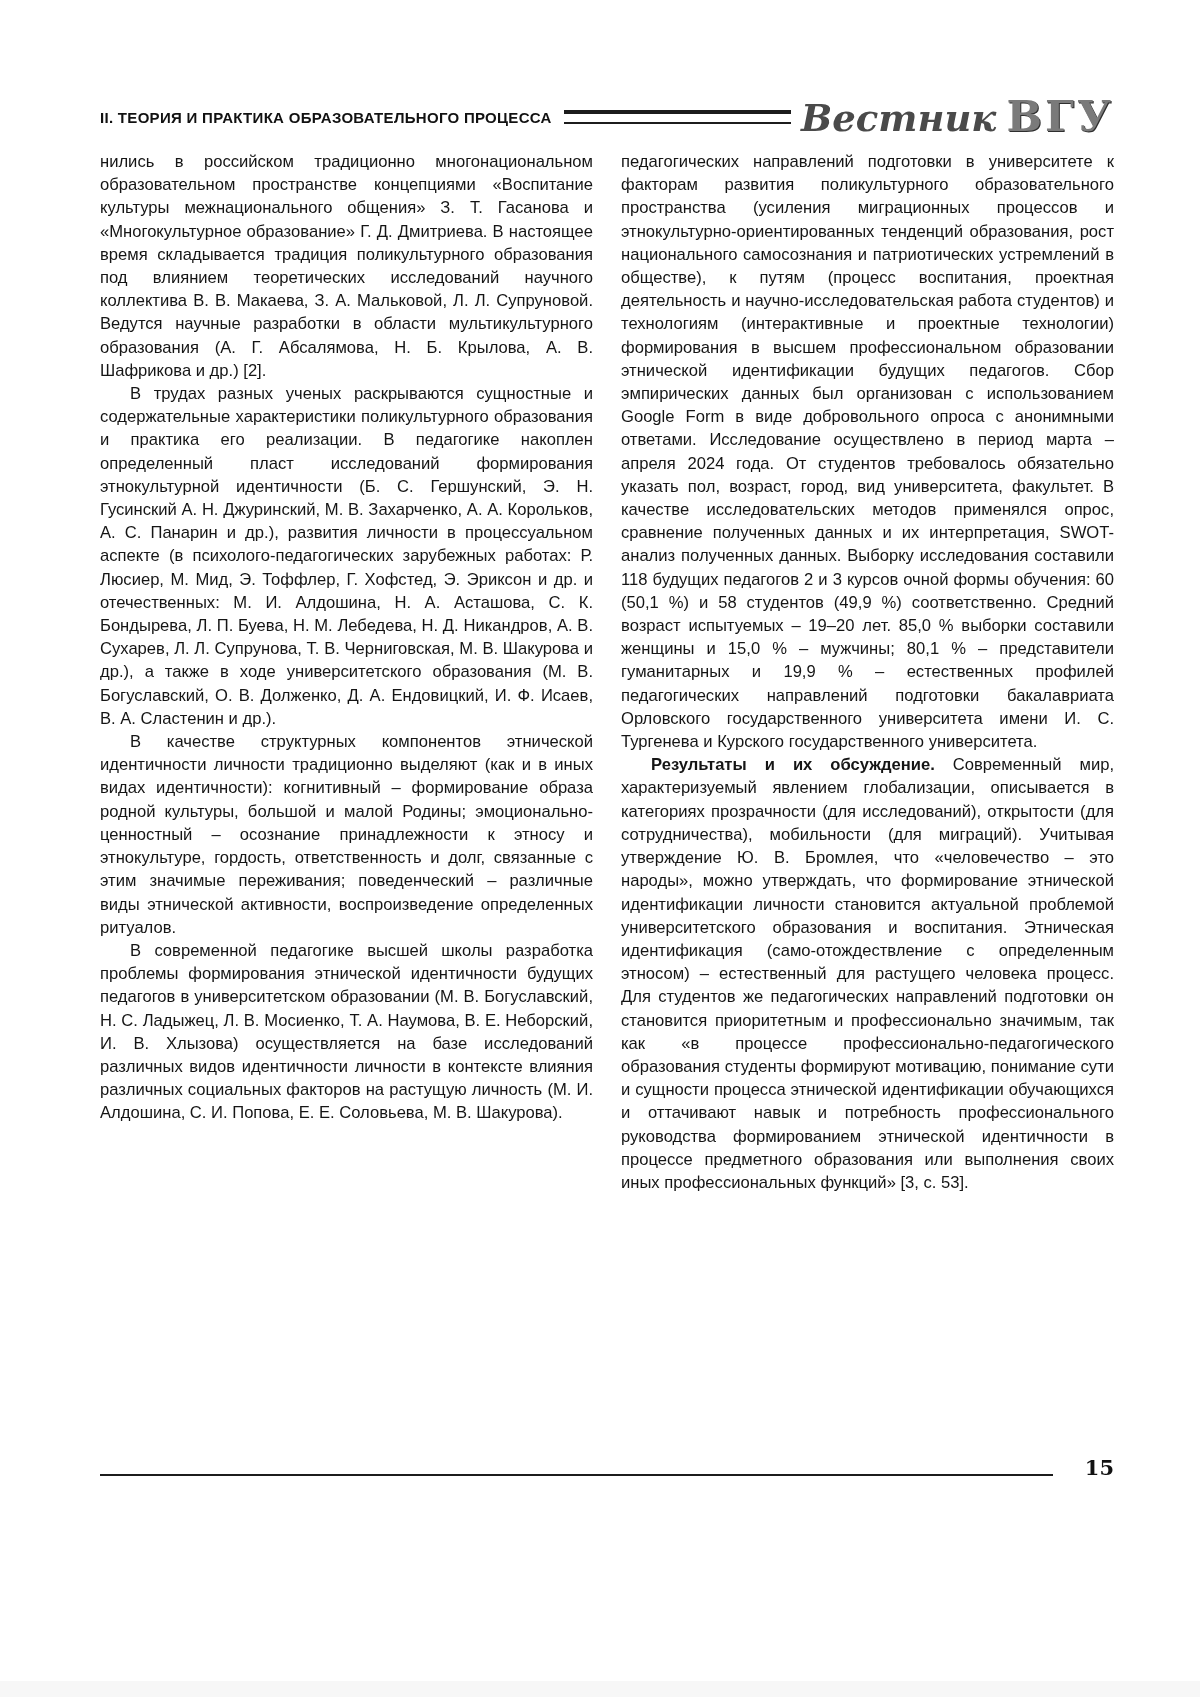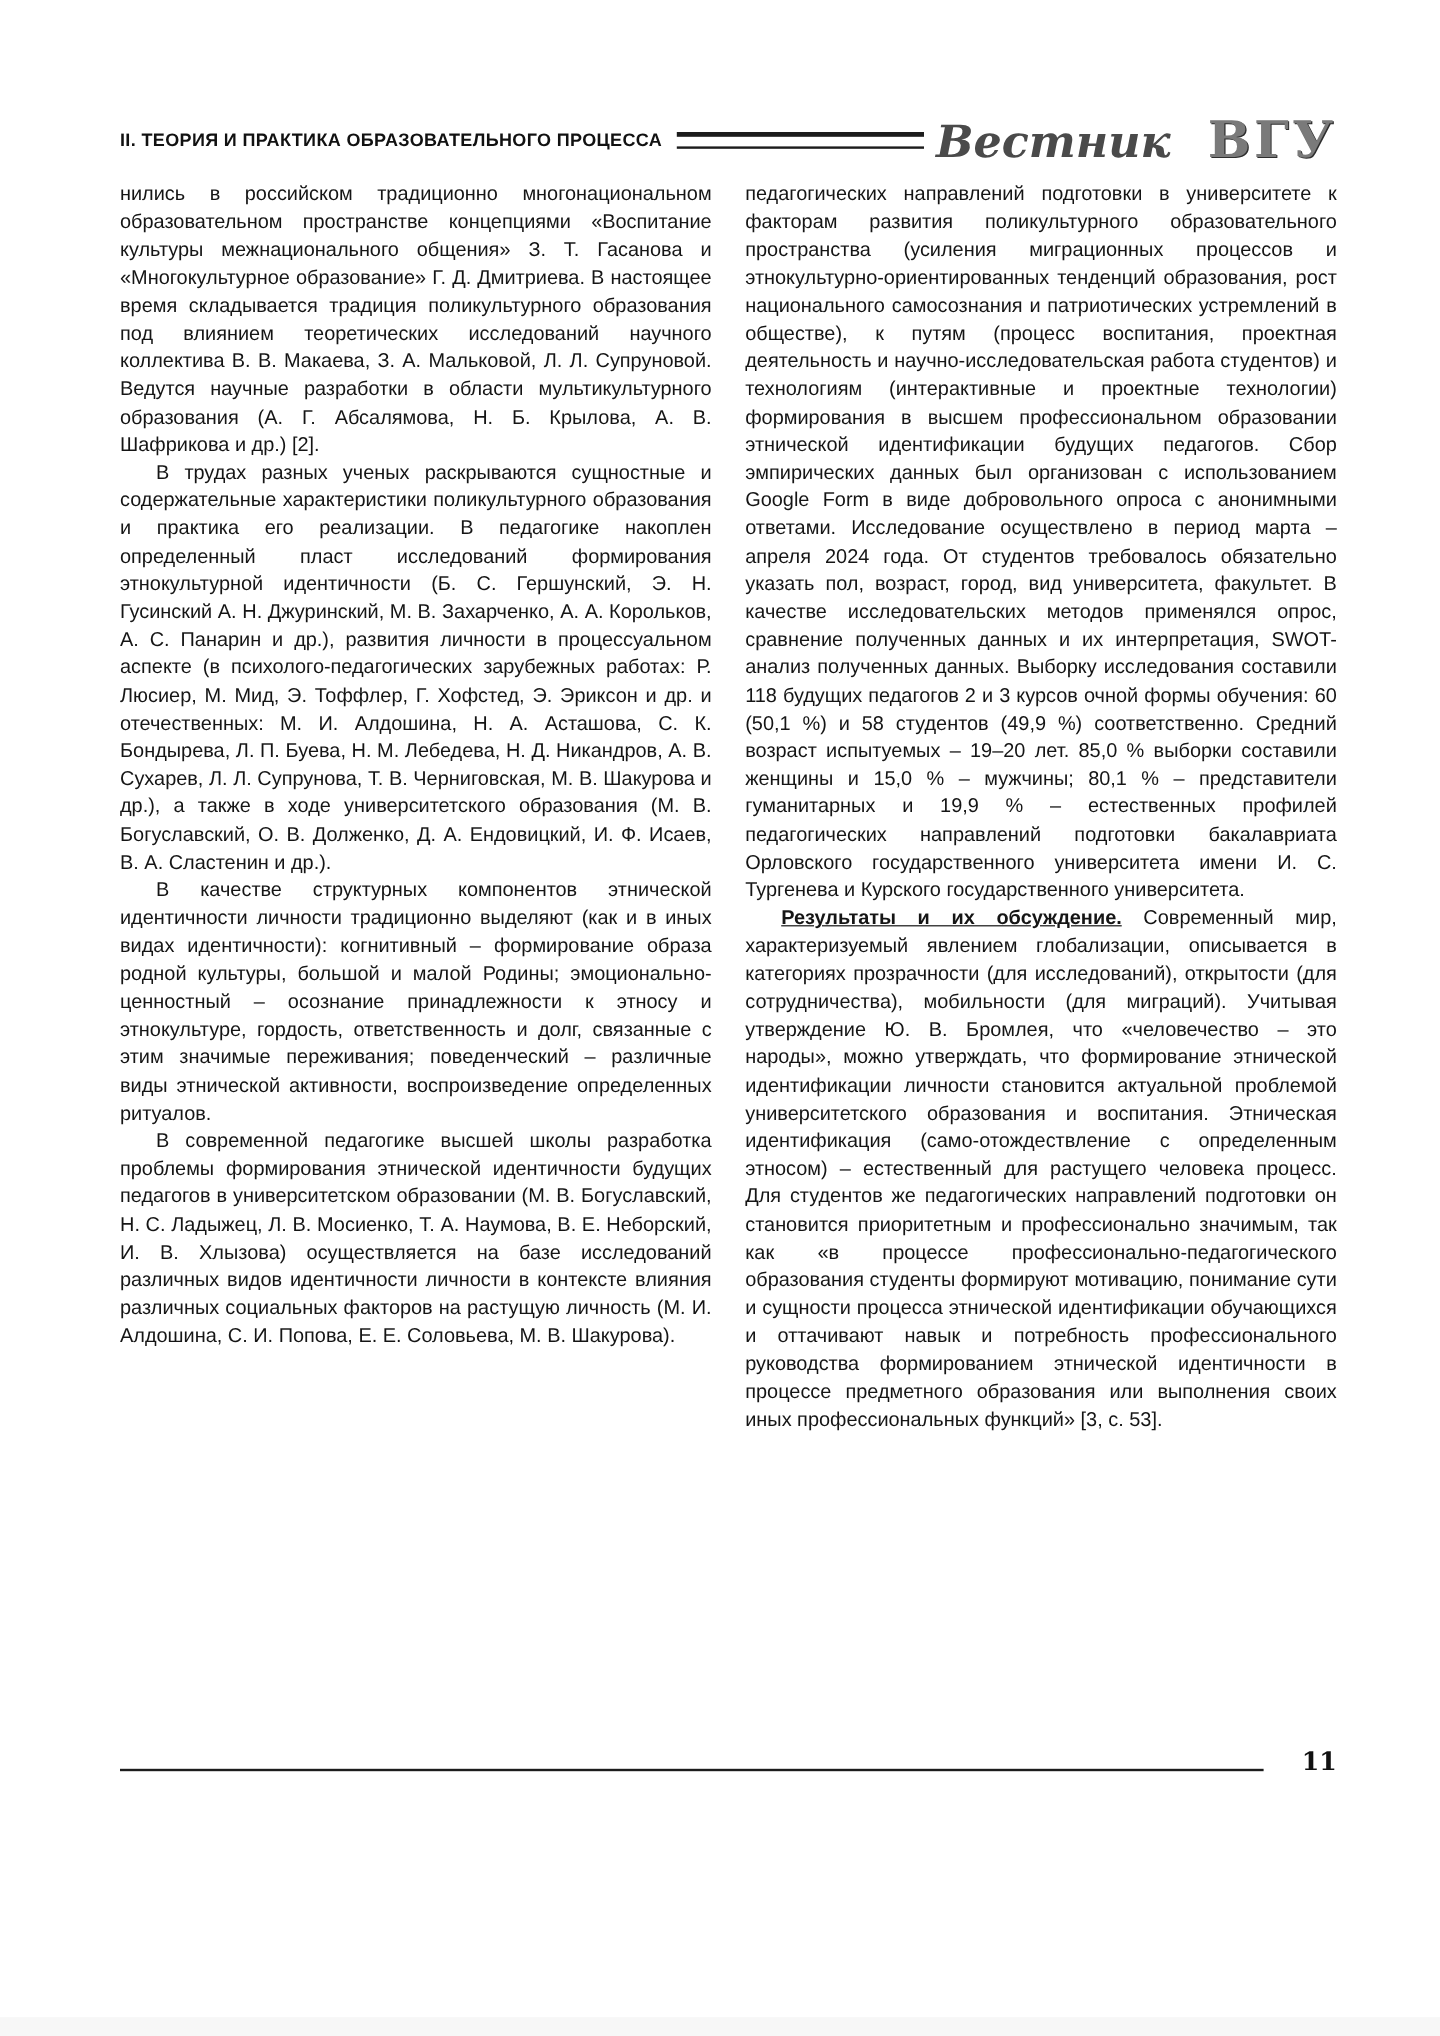--- a/index.html
+++ b/index.html
@@ -44,39 +44,38 @@
     font-size: 37px;
     color: #4a4a4a;
     margin-right: 10px;
     margin-top: 26px;
   }
   .logo-word2 {
     font-size: 42px;
     letter-spacing: 3px;
     color: #7a7a7a;
     text-shadow: 1px 1px 0 #2e2e2e;
-    margin-left: 21px;
   }
   .columns {
     position: absolute;
     top: 150px; left: 100px; right: 86px;
     display: flex;
     gap: 28px;
     justify-content: center;
   }
   .col {
     flex: 1 1 0;
     font-size: 16.6px;
     line-height: 23.2px;
     text-align: justify;
     color: #151515;
   }
   .col p { margin: 0; text-indent: 30px; }
   .col p.no-indent { text-indent: 0; }
-  .col p strong { font-weight: bold; text-decoration: underline; }
+  .col p strong { font-weight: bold; }
   .footer {
     position: absolute;
     top: 1455px; left: 100px; right: 86px;
     display: flex; align-items: center;
   }
   .footer-rule {
     flex: 1 1 auto;
     height: 0;
     border-top: 2px solid #1c1c1c;
     margin-top: 14px;
@@ -111,16 +110,16 @@
 
     <div class="col">
       <p class="no-indent"><span>педагогических направлений подготовки в университете к факторам развития поликультурного образовательного пространства (усиления миграционных процессов и этнокультурно-ориентированных тенденций образования, рост национального самосознания и патриотических устремлений в обществе), к путям (процесс воспитания, проектная деятельность и научно-исследовательская работа студентов) и технологиям (интерактивные и проектные технологии) формирования в высшем профессиональном образовании этнической идентификации будущих педагогов. Сбор эмпирических данных был организован с использованием Google Form в виде добровольного опроса с анонимными ответами. Исследование осуществлено в период марта – апреля 2024 года. От студентов требовалось обязательно указать пол, возраст, город, вид университета, факультет. В качестве исследовательских методов применялся опрос, сравнение полученных данных и их интерпретация, SWOT-анализ полученных данных. Выборку исследования составили 118 будущих педагогов 2 и 3 курсов очной формы обучения: 60 (50,1 %) и 58 студентов (49,9 %) соответственно. Средний возраст испытуемых – 19–20 лет. 85,0 % выборки составили женщины и 15,0 % – мужчины; 80,1 % – представители гуманитарных и 19,9 % – естественных профилей педагогических направлений подготовки бакалавриата Орловского государственного университета имени И. С. Тургенева и Курского государственного университета.</span></p>
       <p><strong>Результаты и их обсуждение.</strong><span> Современный мир, характеризуемый явлением глобализации, описывается в категориях прозрачности (для исследований), открытости (для сотрудничества), мобильности (для миграций). Учитывая утверждение Ю. В. Бромлея, что «человечество – это народы», можно утверждать, что формирование этнической идентификации личности становится актуальной проблемой университетского образования и воспитания. Этническая идентификация (само-отождествление с определенным этносом) – естественный для растущего человека процесс. Для студентов же педагогических направлений подготовки он становится приоритетным и профессионально значимым, так как «в процессе профессионально-педагогического образования студенты формируют мотивацию, понимание сути и сущности процесса этнической идентификации обучающихся и оттачивают навык и потребность профессионального руководства формированием этнической идентичности в процессе предметного образования или выполнения своих иных профессиональных функций» [3, с. 53].</span></p>
     </div>
 
   </div>
 
   <div class="footer">
     <span class="footer-rule"></span>
-    <span class="page-number">11</span>
+    <span class="page-number">15</span>
   </div>
 
 </div>
 
 </body></html>

